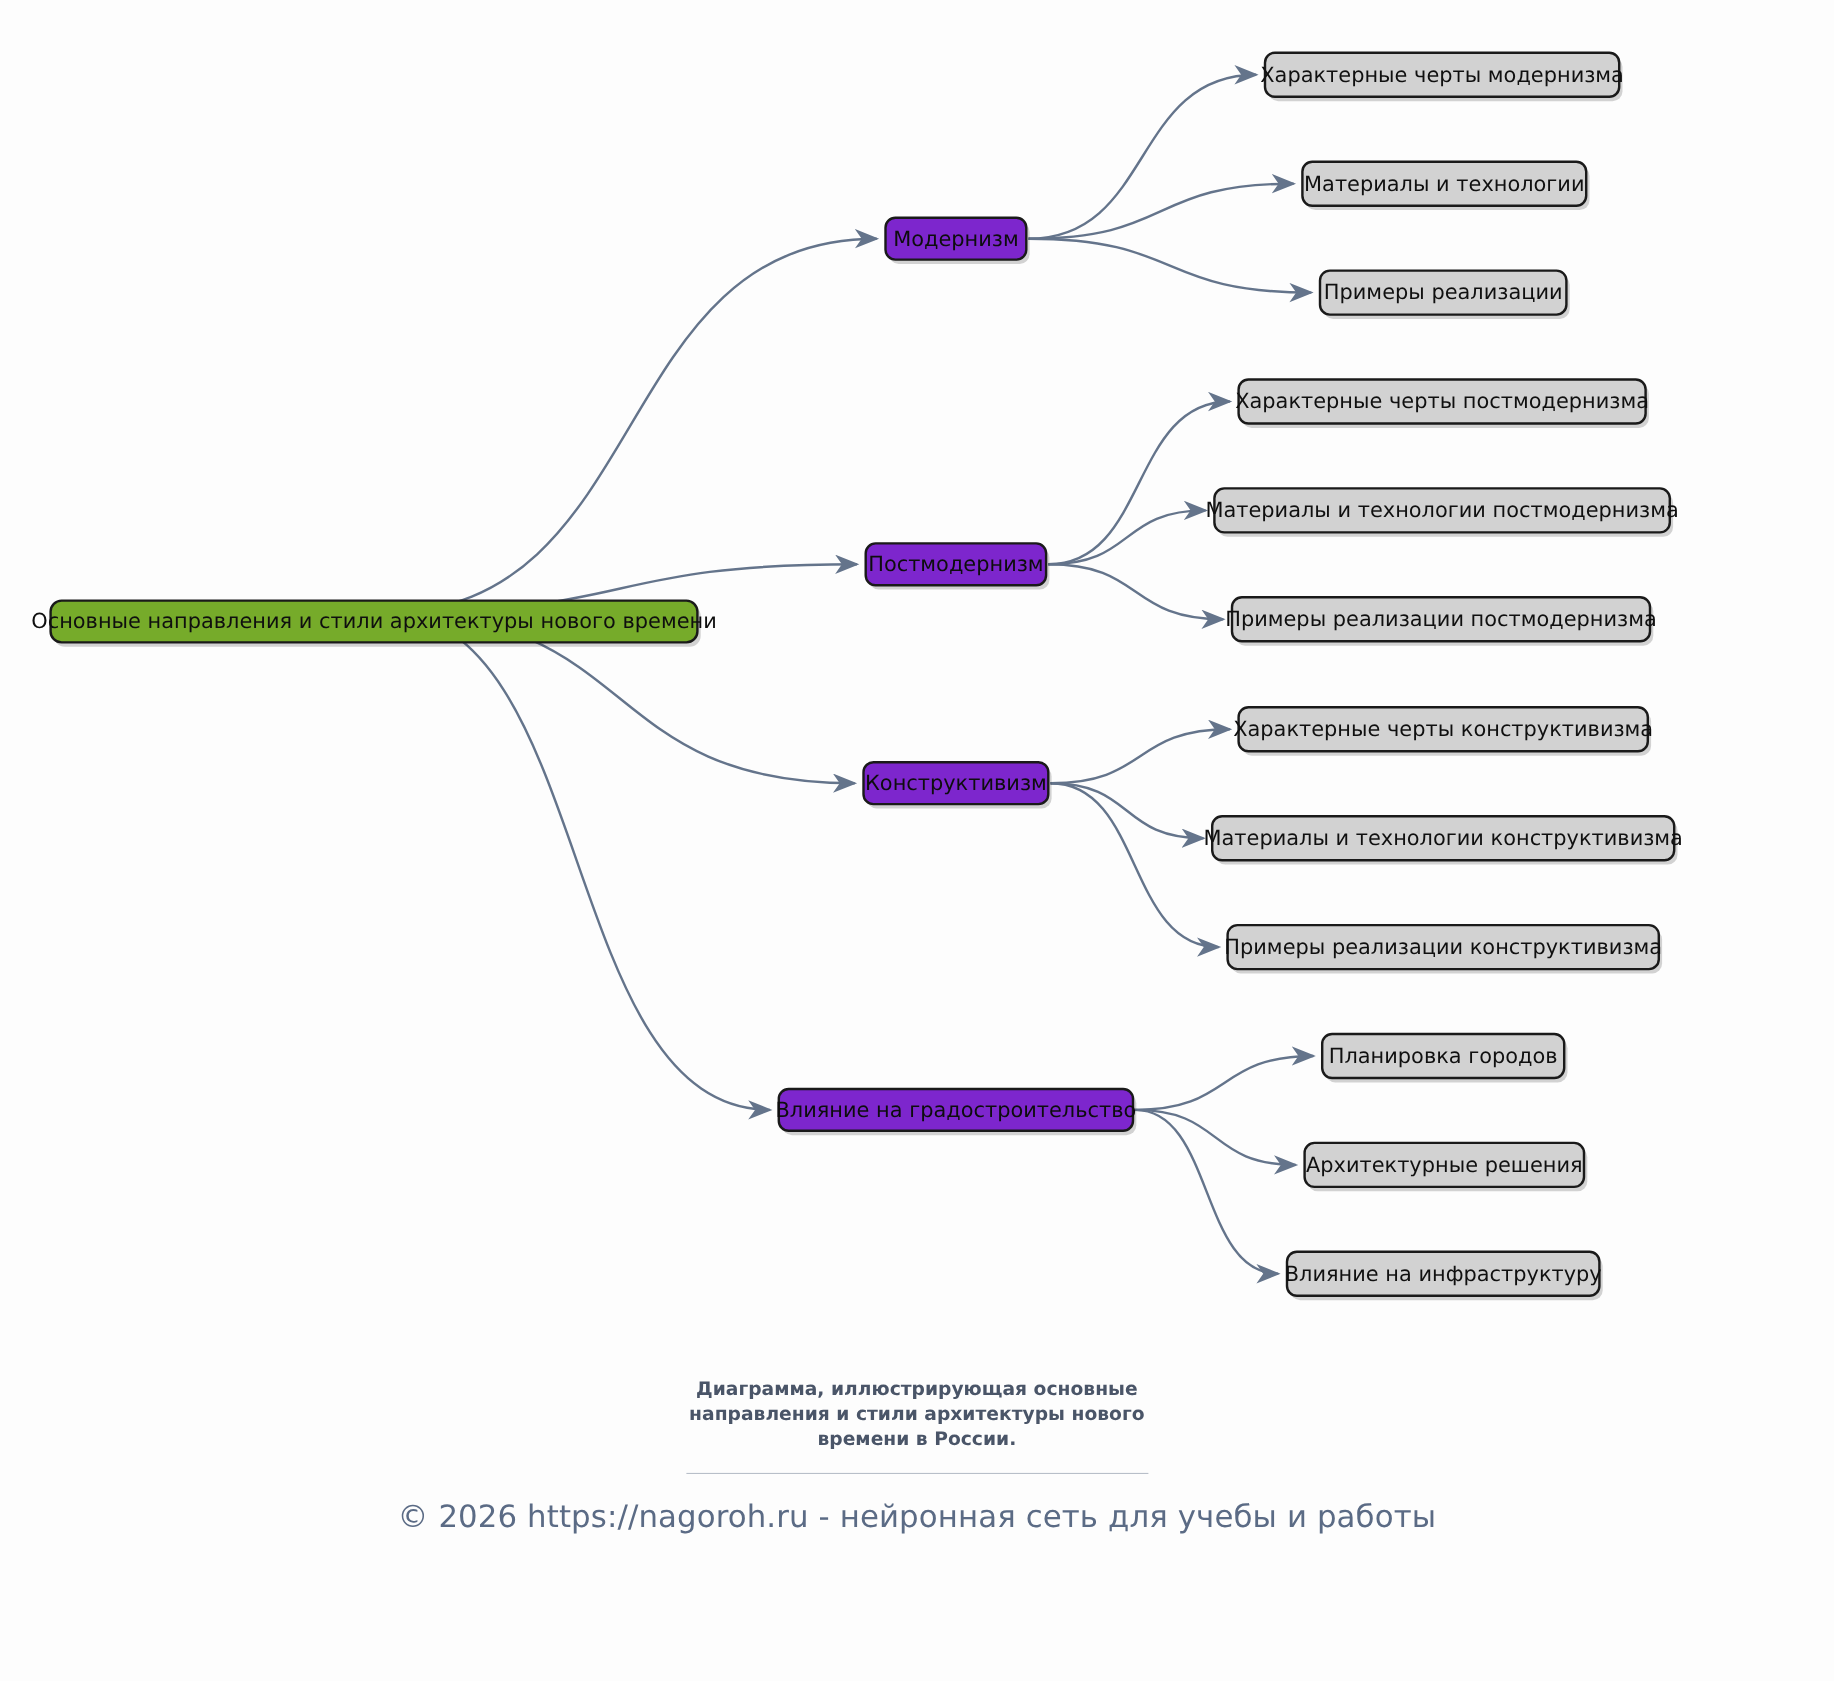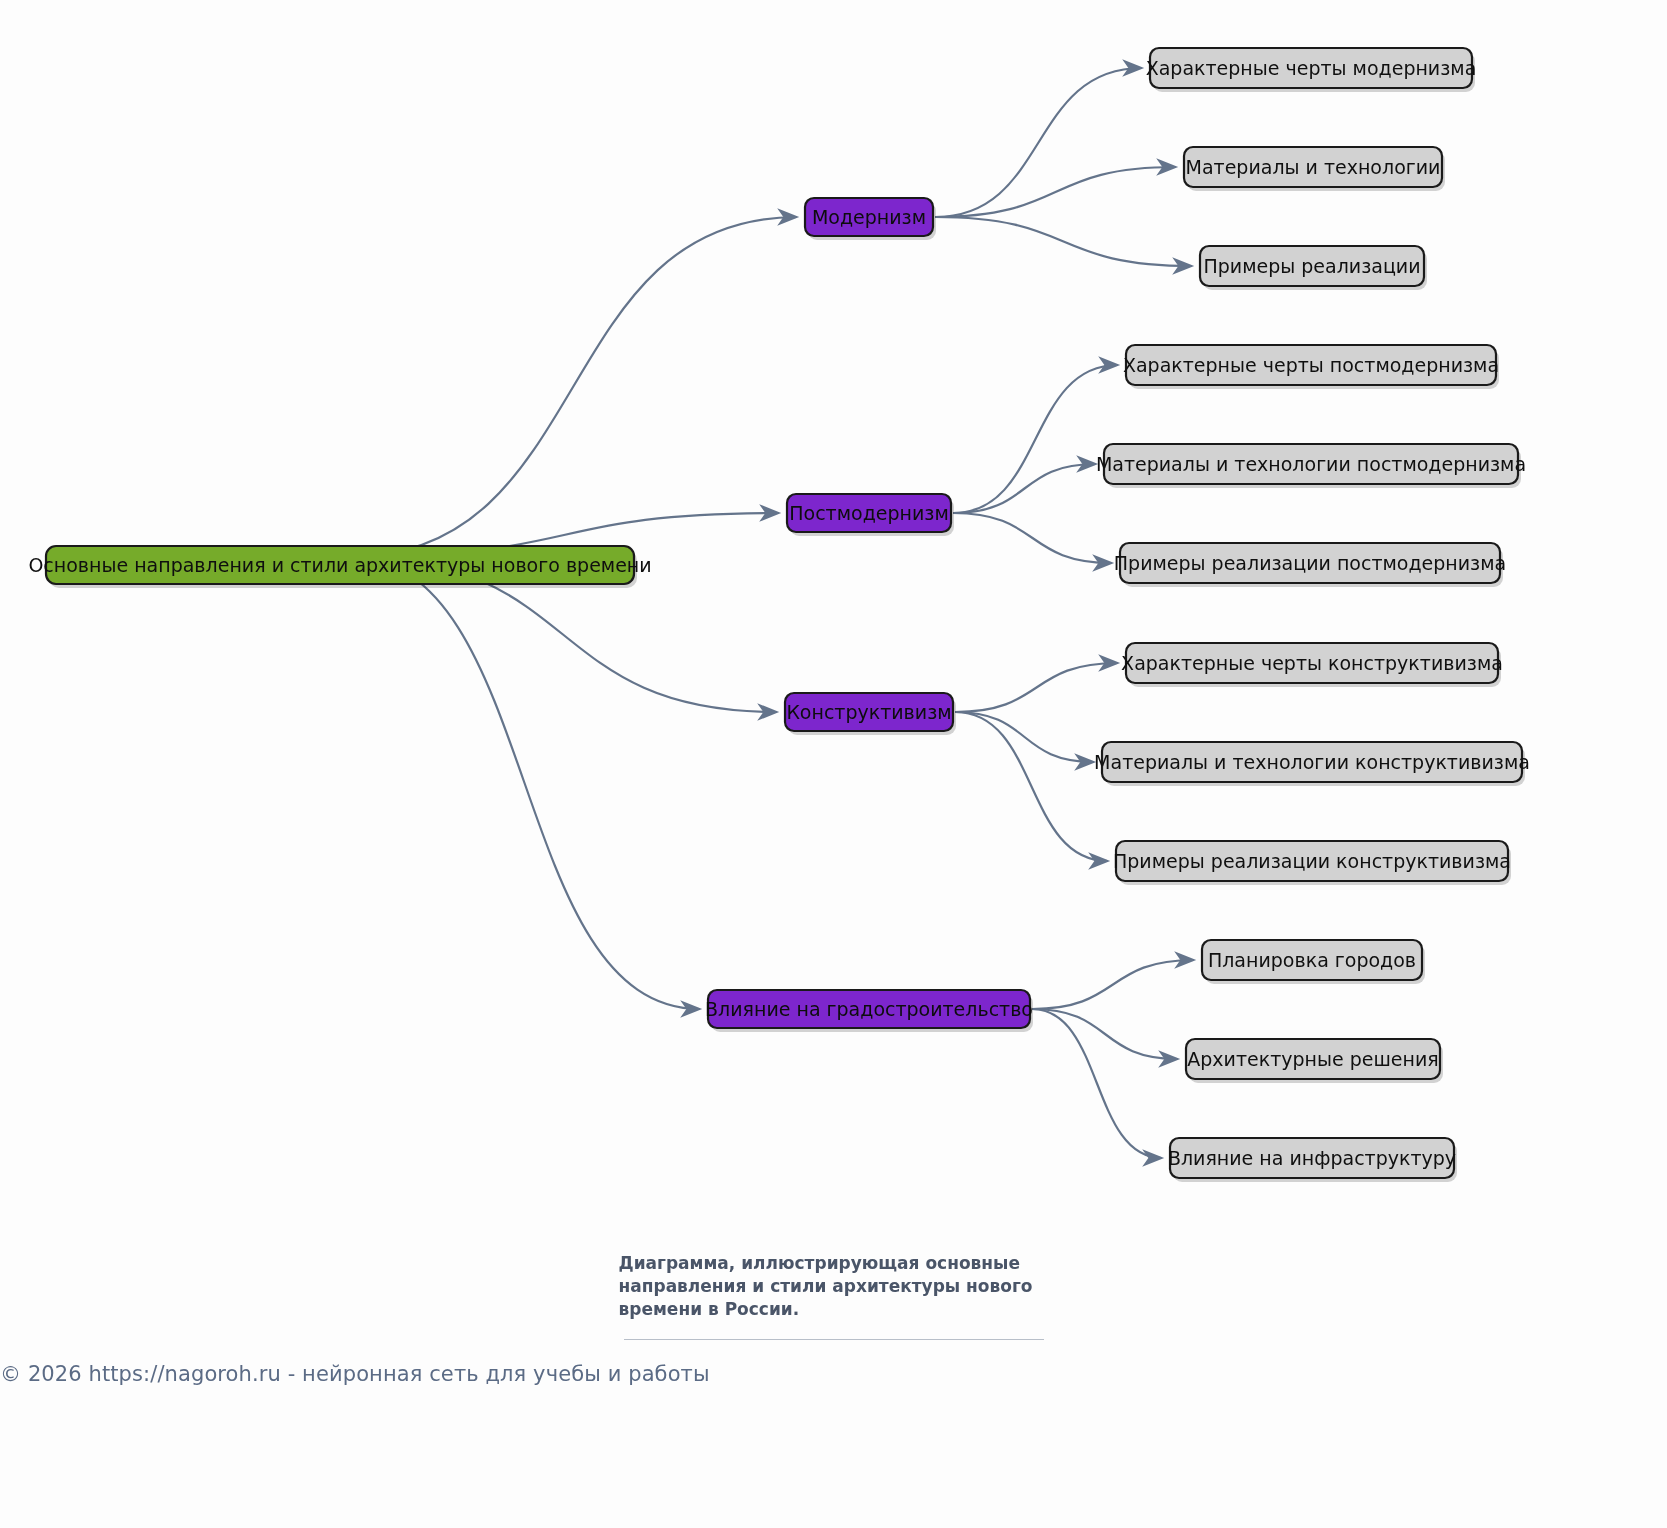--- a/index.html
+++ b/index.html
@@ -59,40 +59,40 @@
     fill: #0d0d0d;
   }
   .node-text-root {
     fill: #0f0f0f;
   }
   .footer {
     position: absolute;
     left: 0;
     top: 1252px;
     width: 1667px;
-    text-align: left;
+    text-align: center;
   }
   .caption {
     font-family: "DejaVu Sans", sans-serif;
     font-size: 17px;
     font-weight: bold;
     color: #4a5568;
     line-height: 1.35;
     width: 430px;
     margin: 0 auto;
   }
   .footer-rule {
     width: 420px;
     height: 1px;
     background: #b8bfc9;
     margin: 18px auto 0 auto;
   }
   .copyright {
     font-family: "DejaVu Sans", sans-serif;
-    font-size: 21px;
+    font-size: 28px;
     color: #5b6b85;
     margin-top: 22px;
     letter-spacing: 0.1px;
   }
 </style>
 </head>
 <body>
 
 <div id="diagram-root">
   <svg id="mindmap" viewBox="0 0 1667 1528">

